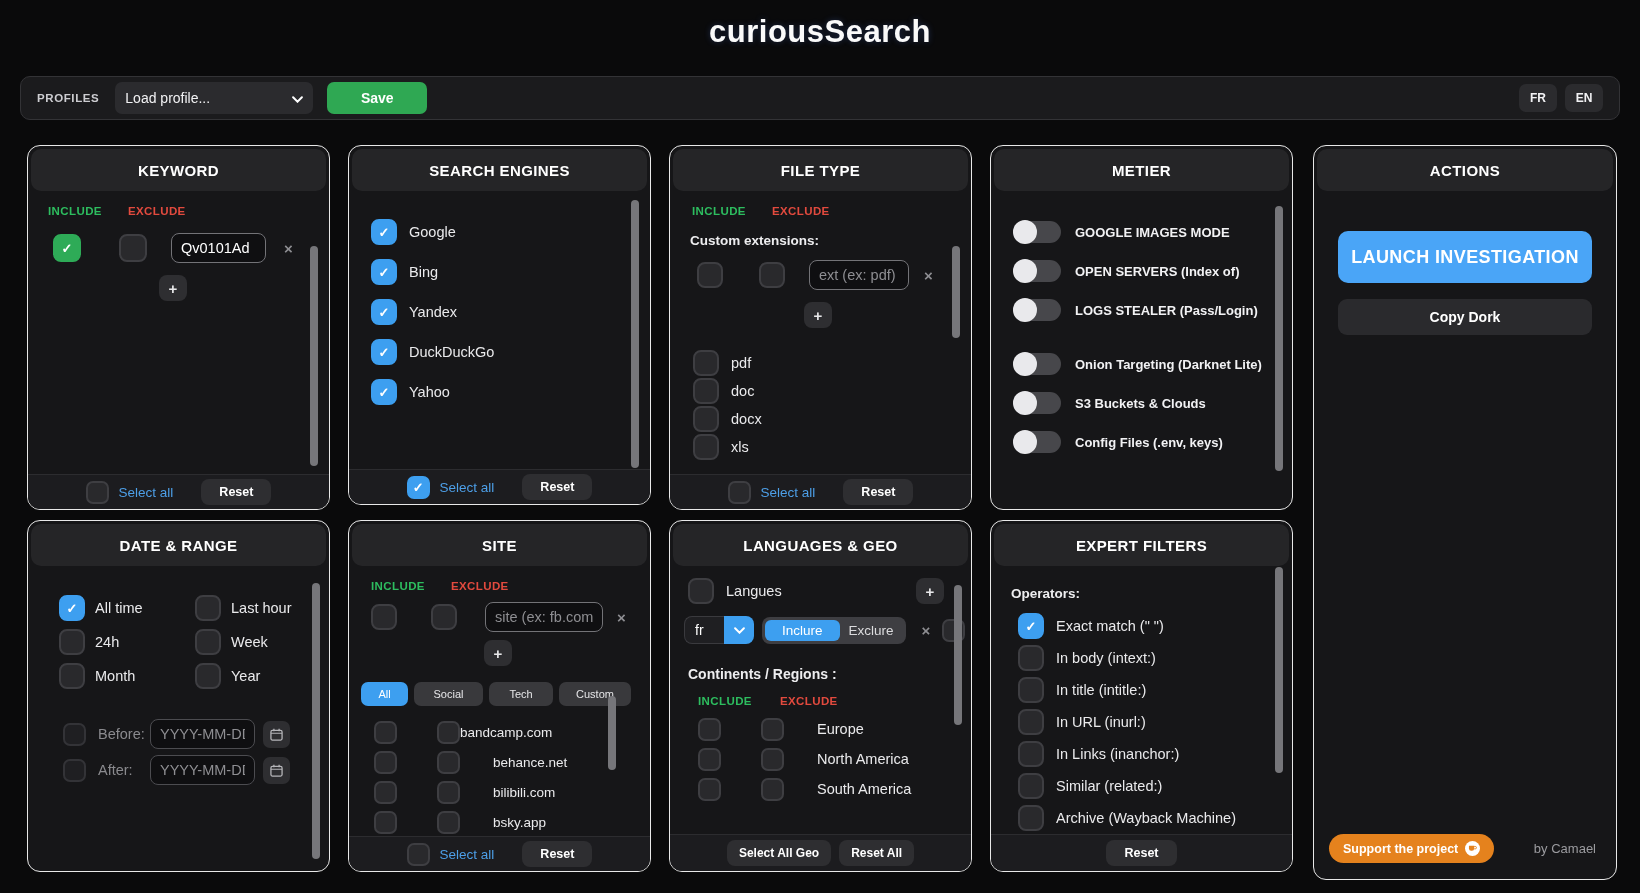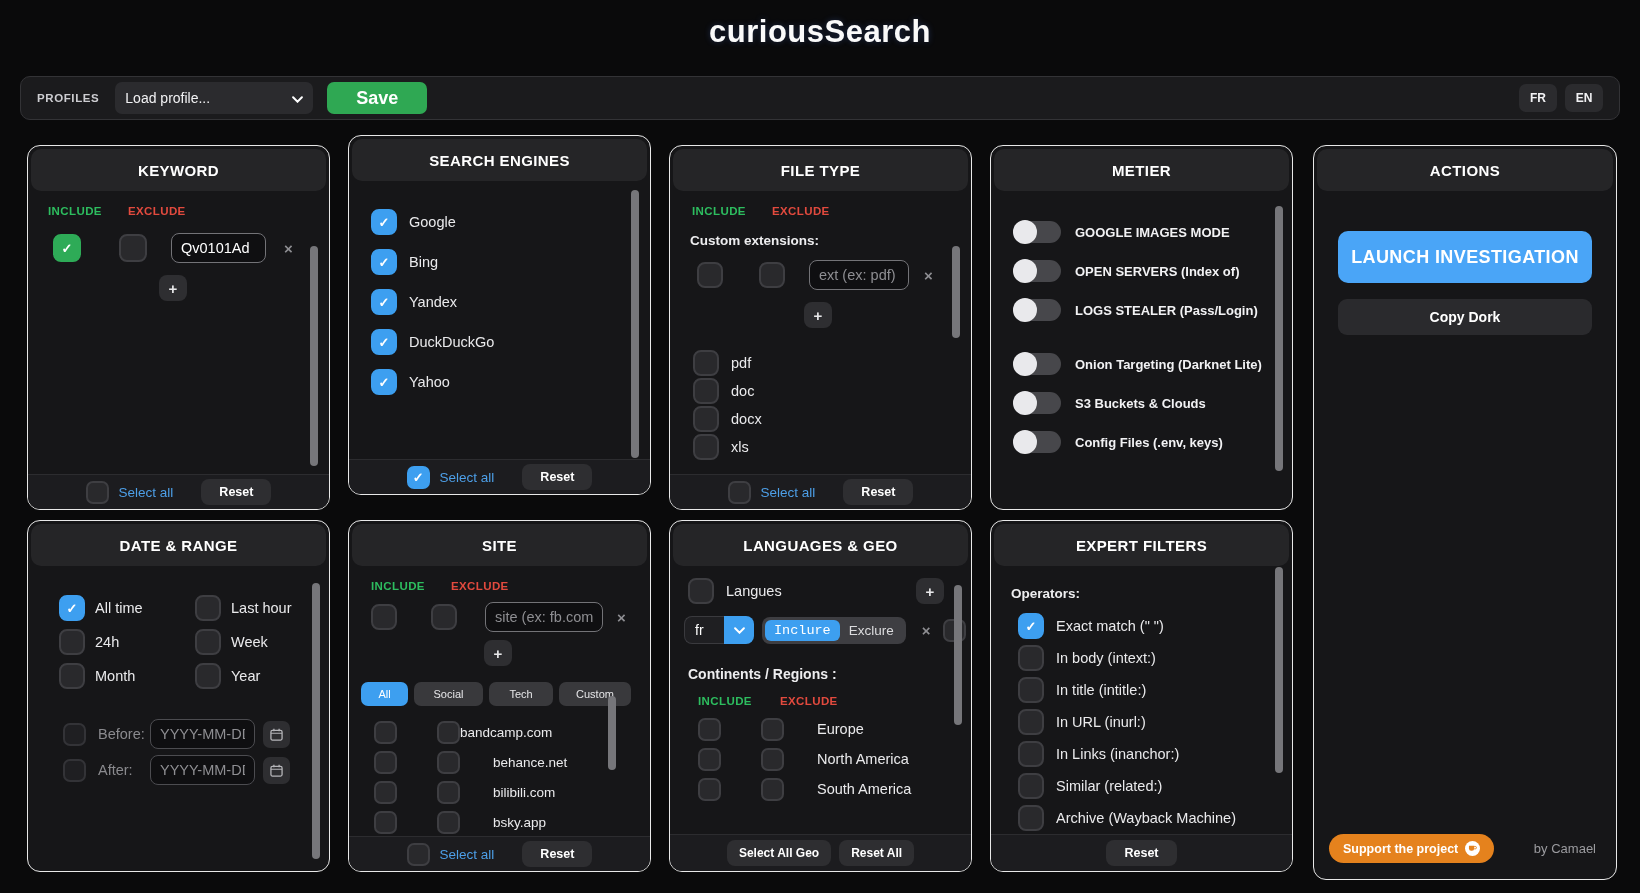--- a/index.html
+++ b/index.html
@@ -7,21 +7,21 @@
   .app-title{position:absolute;top:14px;left:0;right:0;text-align:center;color:#fafafa;
     font-size:31px;font-weight:bold;letter-spacing:.5px;text-shadow:0 0 6px rgba(90,140,255,.25);}
   
   .topbar{position:absolute;left:20px;top:76px;width:1600px;height:44px;background:#1b1b1d;
     border:1px solid #333336;border-radius:10px;box-sizing:border-box;display:flex;align-items:center;padding:0 16px;}
   .profiles-label{color:#cdcdd1;font-size:11.5px;font-weight:bold;letter-spacing:.6px;margin-right:16px;}
   .fake-select{background:#2b2b2e;border-radius:7px;height:32px;display:flex;align-items:center;
     color:#f2f2f4;font-size:14px;cursor:pointer;}
   .load-select{width:178px;padding:0 10px;justify-content:space-between;margin-right:14px;}
   .btn-save{background:#2fa853;color:#fff;border:none;border-radius:7px;height:32px;width:100px;
-    font-weight:bold;font-size:18px;font-family:inherit;cursor:pointer;text-align:center;}
+    font-weight:bold;font-size:14px;font-family:inherit;cursor:pointer;text-align:center;}
   .lang-btns{margin-left:auto;display:flex;gap:8px;}
   .btn-lang{background:#2b2b2e;color:#f2f2f4;border:none;border-radius:7px;width:38px;height:28px;
     font-weight:bold;font-size:12px;font-family:inherit;cursor:pointer;}
   
   .panel{position:absolute;background:#161618;border:1.5px solid #e8e8e8;border-radius:13px;box-sizing:border-box;overflow:hidden;}
   .phead{margin:3px;height:42px;background:#252527;border-radius:10px;display:flex;align-items:center;
     justify-content:center;color:#fff;font-weight:bold;font-size:15px;letter-spacing:.4px;}
   .pfoot{position:absolute;left:0;right:0;bottom:0;height:34px;background:#1c1c1f;border-top:1px solid #2c2c2f;
     border-radius:0 0 11px 11px;display:flex;align-items:center;justify-content:center;z-index:3;}
   .row{display:flex;align-items:center;}
@@ -47,21 +47,21 @@
   .lbl{color:#eaeaec;font-size:14.5px;}
   .slbl{color:#ededef;font-weight:bold;font-size:13.5px;}
   .sbthumb{position:absolute;width:8px;border-radius:4px;background:#76767a;z-index:2;cursor:pointer;}
   .toggle{width:48px;height:22px;background:#47474b;border-radius:11px;position:relative;flex:none;cursor:pointer;}
   .knob{position:absolute;left:0;top:-1px;width:24px;height:24px;background:#e9e9ec;border-radius:50%;}
   .tgl-lbl{color:#f2f2f4;font-weight:bold;font-size:13px;margin-left:14px;}
   .tab{background:#39393c;color:#e6e6e8;border:none;border-radius:7px;padding:6px 0;font-size:11px;
     text-align:center;font-family:inherit;cursor:pointer;}
   .tab.active{background:#3d9ff0;color:#fff;}
   .seg{background:#3e3e42;border-radius:8px;padding:3px;display:flex;align-items:center;}
-  .seg .on{background:#3d9ff0;color:#fff;border-radius:6px;padding:3px 9px;font-size:13.5px;cursor:pointer;font-family:Liberation Mono, monospace;}
+  .seg .on{background:#3d9ff0;color:#fff;border-radius:6px;padding:3px 17px;font-size:13.5px;cursor:pointer;}
   .seg .off{color:#dcdcde;padding:3px 9px;font-size:13.5px;cursor:pointer;}
   .launch{background:#4aa5f7;color:#fff;font-weight:bold;font-size:18px;border:none;border-radius:10px;
     display:block;width:254px;height:52px;margin:40px auto 0;letter-spacing:.4px;font-family:inherit;cursor:pointer;}
   .copydork{background:#2a2a2d;color:#fff;font-weight:bold;font-size:14px;border:none;border-radius:9px;
     display:block;width:254px;height:36px;margin:16px auto 0;font-family:inherit;cursor:pointer;}
   .actions-bottom{position:absolute;left:15px;right:20px;bottom:16px;display:flex;align-items:center;justify-content:space-between;}
   .support{background:#e5821d;color:#fff;font-weight:bold;font-size:12.5px;border:none;border-radius:15px;
     height:29px;padding:0 14px;display:flex;align-items:center;gap:7px;font-family:inherit;cursor:pointer;}
   .credit{color:#9b9b9f;font-size:13px;}
   .calbtn{width:27px;height:27px;background:#2e2e31;border:none;border-radius:7px;display:flex;
@@ -109,21 +109,21 @@
     </div>
     <button class="plusbtn" style="margin:12px 0 0 131px">+</button>
     <div class="sbthumb" style="right:11px;top:100px;height:220px"></div>
     <div class="pfoot">
       <span class="cb sm"></span>
       <span class="sel-all">Select all</span>
       <button class="btn">Reset</button>
     </div>
   </section>
 
-  <section class="panel" style="left:348px;top:135px;width:303px;height:360px">
+  <section class="panel" style="left:348px;top:145px;width:303px;height:360px">
     <div class="phead">SEARCH ENGINES</div>
     <div style="padding:25px 0 0 22px">
       <div class="row" style="margin-bottom:14px">
         <span class="cb checked">
             <span class="ck">✓</span>
           </span>
         <span class="lbl" style="margin-left:12px">Google</span>
       </div>
       <div class="row" style="margin-bottom:14px">
         <span class="cb checked">

